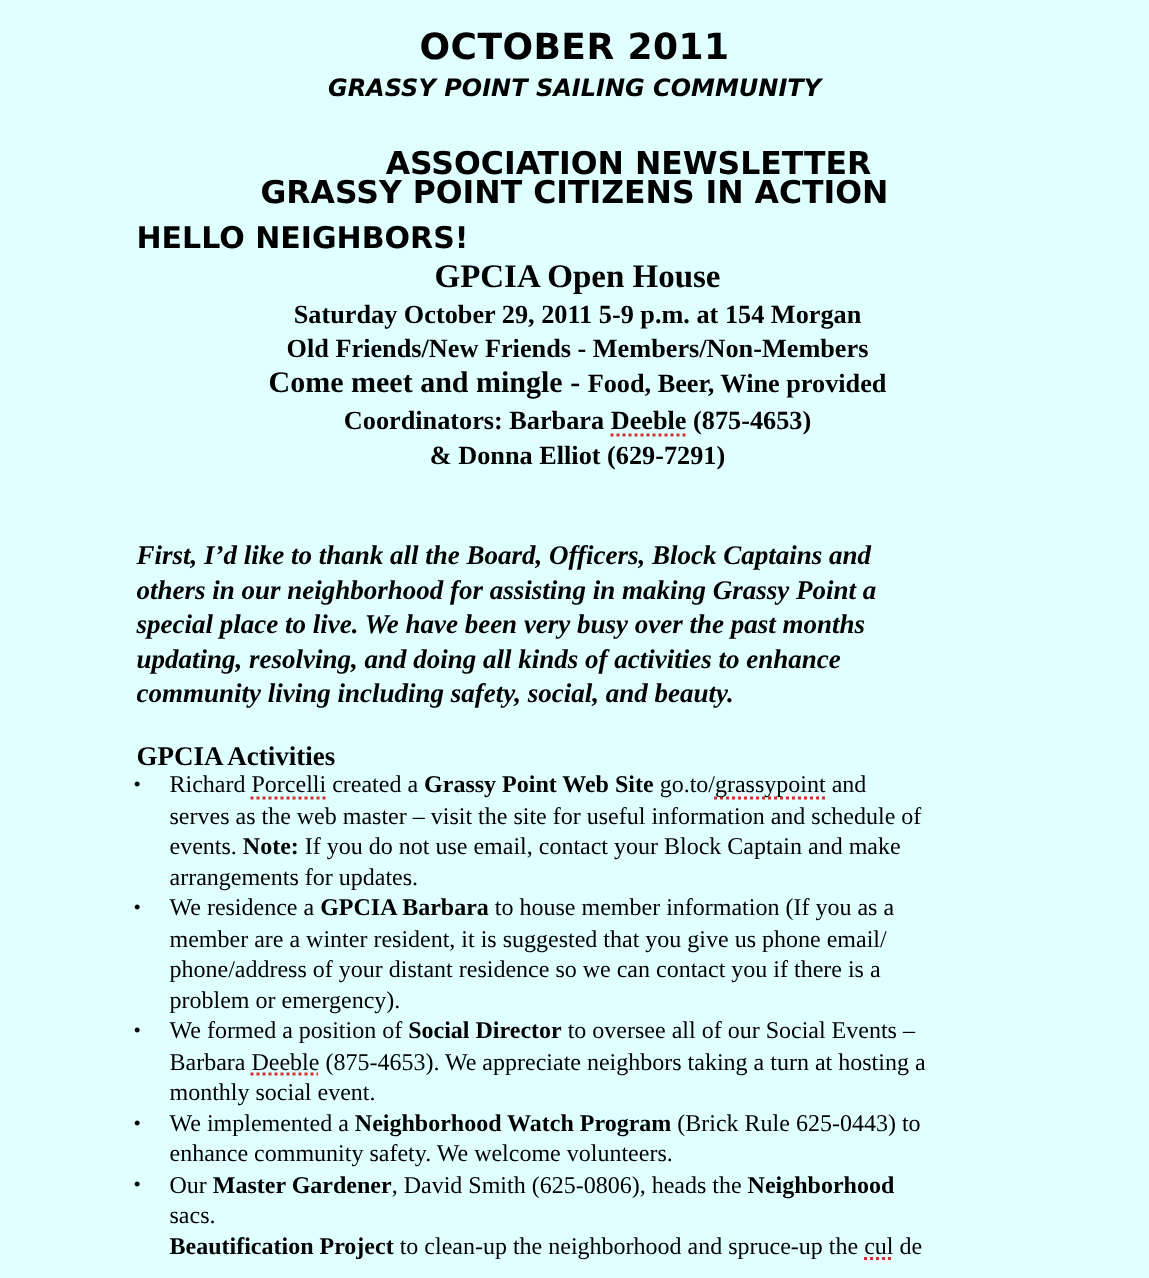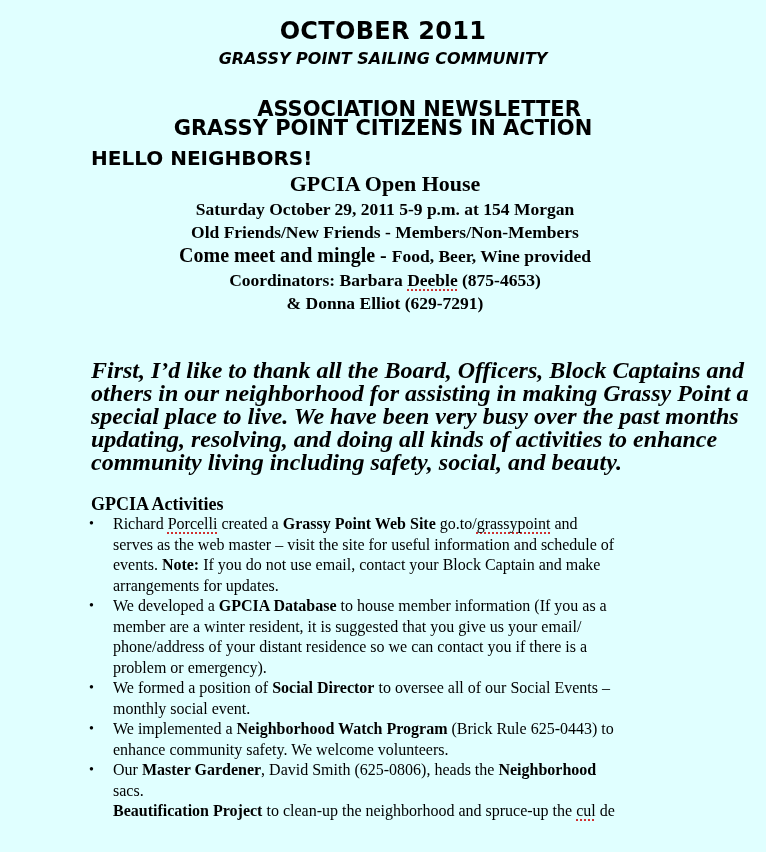--- a/index.html
+++ b/index.html
@@ -43,21 +43,21 @@
 
     .spell {
       text-decoration: underline dotted #d03030;
       text-underline-offset: 3px;
       text-decoration-thickness: 1.5px;
     }
 
     .pres-h { position: absolute; left: 91px; top: 339px; font-size: 18px; font-weight: bold; white-space: nowrap; }
     .pres-body {
       position: absolute; left: 91px; top: 359px; width: 560px;
-      font-size: 24px; font-weight: bold; font-style: italic; line-height: 23px;
+      font-size: 18px; font-weight: bold; font-style: italic; line-height: 23px;
     }
     .pres-body div { white-space: nowrap; }
 
     .act-h { position: absolute; left: 91px; top: 494px; font-size: 18px; font-weight: bold; white-space: nowrap; }
     .act-list { position: absolute; left: 87px; top: 514px; width: 600px; margin: 0; padding: 0; list-style: none; }
     .act-item { position: relative; padding-left: 26px; font-size: 16px; line-height: 20.5px; }
     .act-item .bullet { position: absolute; left: 2px; top: 0; font-size: 14px; }
     .act-item .ln { white-space: nowrap; display: block; }
   </style>
 </head>
@@ -93,29 +93,30 @@
     <li class="act-item">
       <span class="bullet">•</span>
       <span class="ln"><span>Richard </span><span class="spell">Porcelli</span><span> created a </span><b>Grassy Point Web Site</b><span>  go.to/</span><span class="spell">grassypoint</span><span>  and</span></span>
       <span class="ln">serves as the web master – visit the site for useful information and schedule of</span>
       <span class="ln"><span>events.  </span><b>Note:</b><span>  If you do not use email, contact your Block Captain and make</span></span>
       <span class="ln">arrangements for updates.</span>
     </li>
 
     <li class="act-item">
       <span class="bullet">•</span>
-      <span class="ln"><span>We developed a </span><b>GPCIA Database</b><span> to house member information (If you as a</span></span>
-      <span class="ln">member are a winter resident, it is suggested that you give us your email/</span>
+      <span class="ln"><span>We residence a </span><b>GPCIA Barbara</b><span> to house member information (If you as a</span></span>
+      <span class="ln">member are a winter resident, it is suggested that you give us phone email/</span>
       <span class="ln">phone/address of your distant residence so we can contact you if there is a</span>
       <span class="ln">problem or emergency).</span>
     </li>
 
     <li class="act-item">
       <span class="bullet">•</span>
       <span class="ln"><span>We formed a position of </span><b>Social Director</b><span> to oversee all of our Social Events –</span></span>
+      <span class="ln"><span>Barbara </span><span class="spell">Deeble</span><span> (875-4653). We appreciate neighbors taking a turn at hosting a</span></span>
       <span class="ln">monthly social event.</span>
     </li>
 
     <li class="act-item">
       <span class="bullet">•</span>
       <span class="ln"><span>We implemented a </span><b>Neighborhood Watch Program</b><span> (Brick Rule 625-0443) to</span></span>
       <span class="ln">enhance community safety. We welcome volunteers.</span>
     </li>
 
     <li class="act-item">

